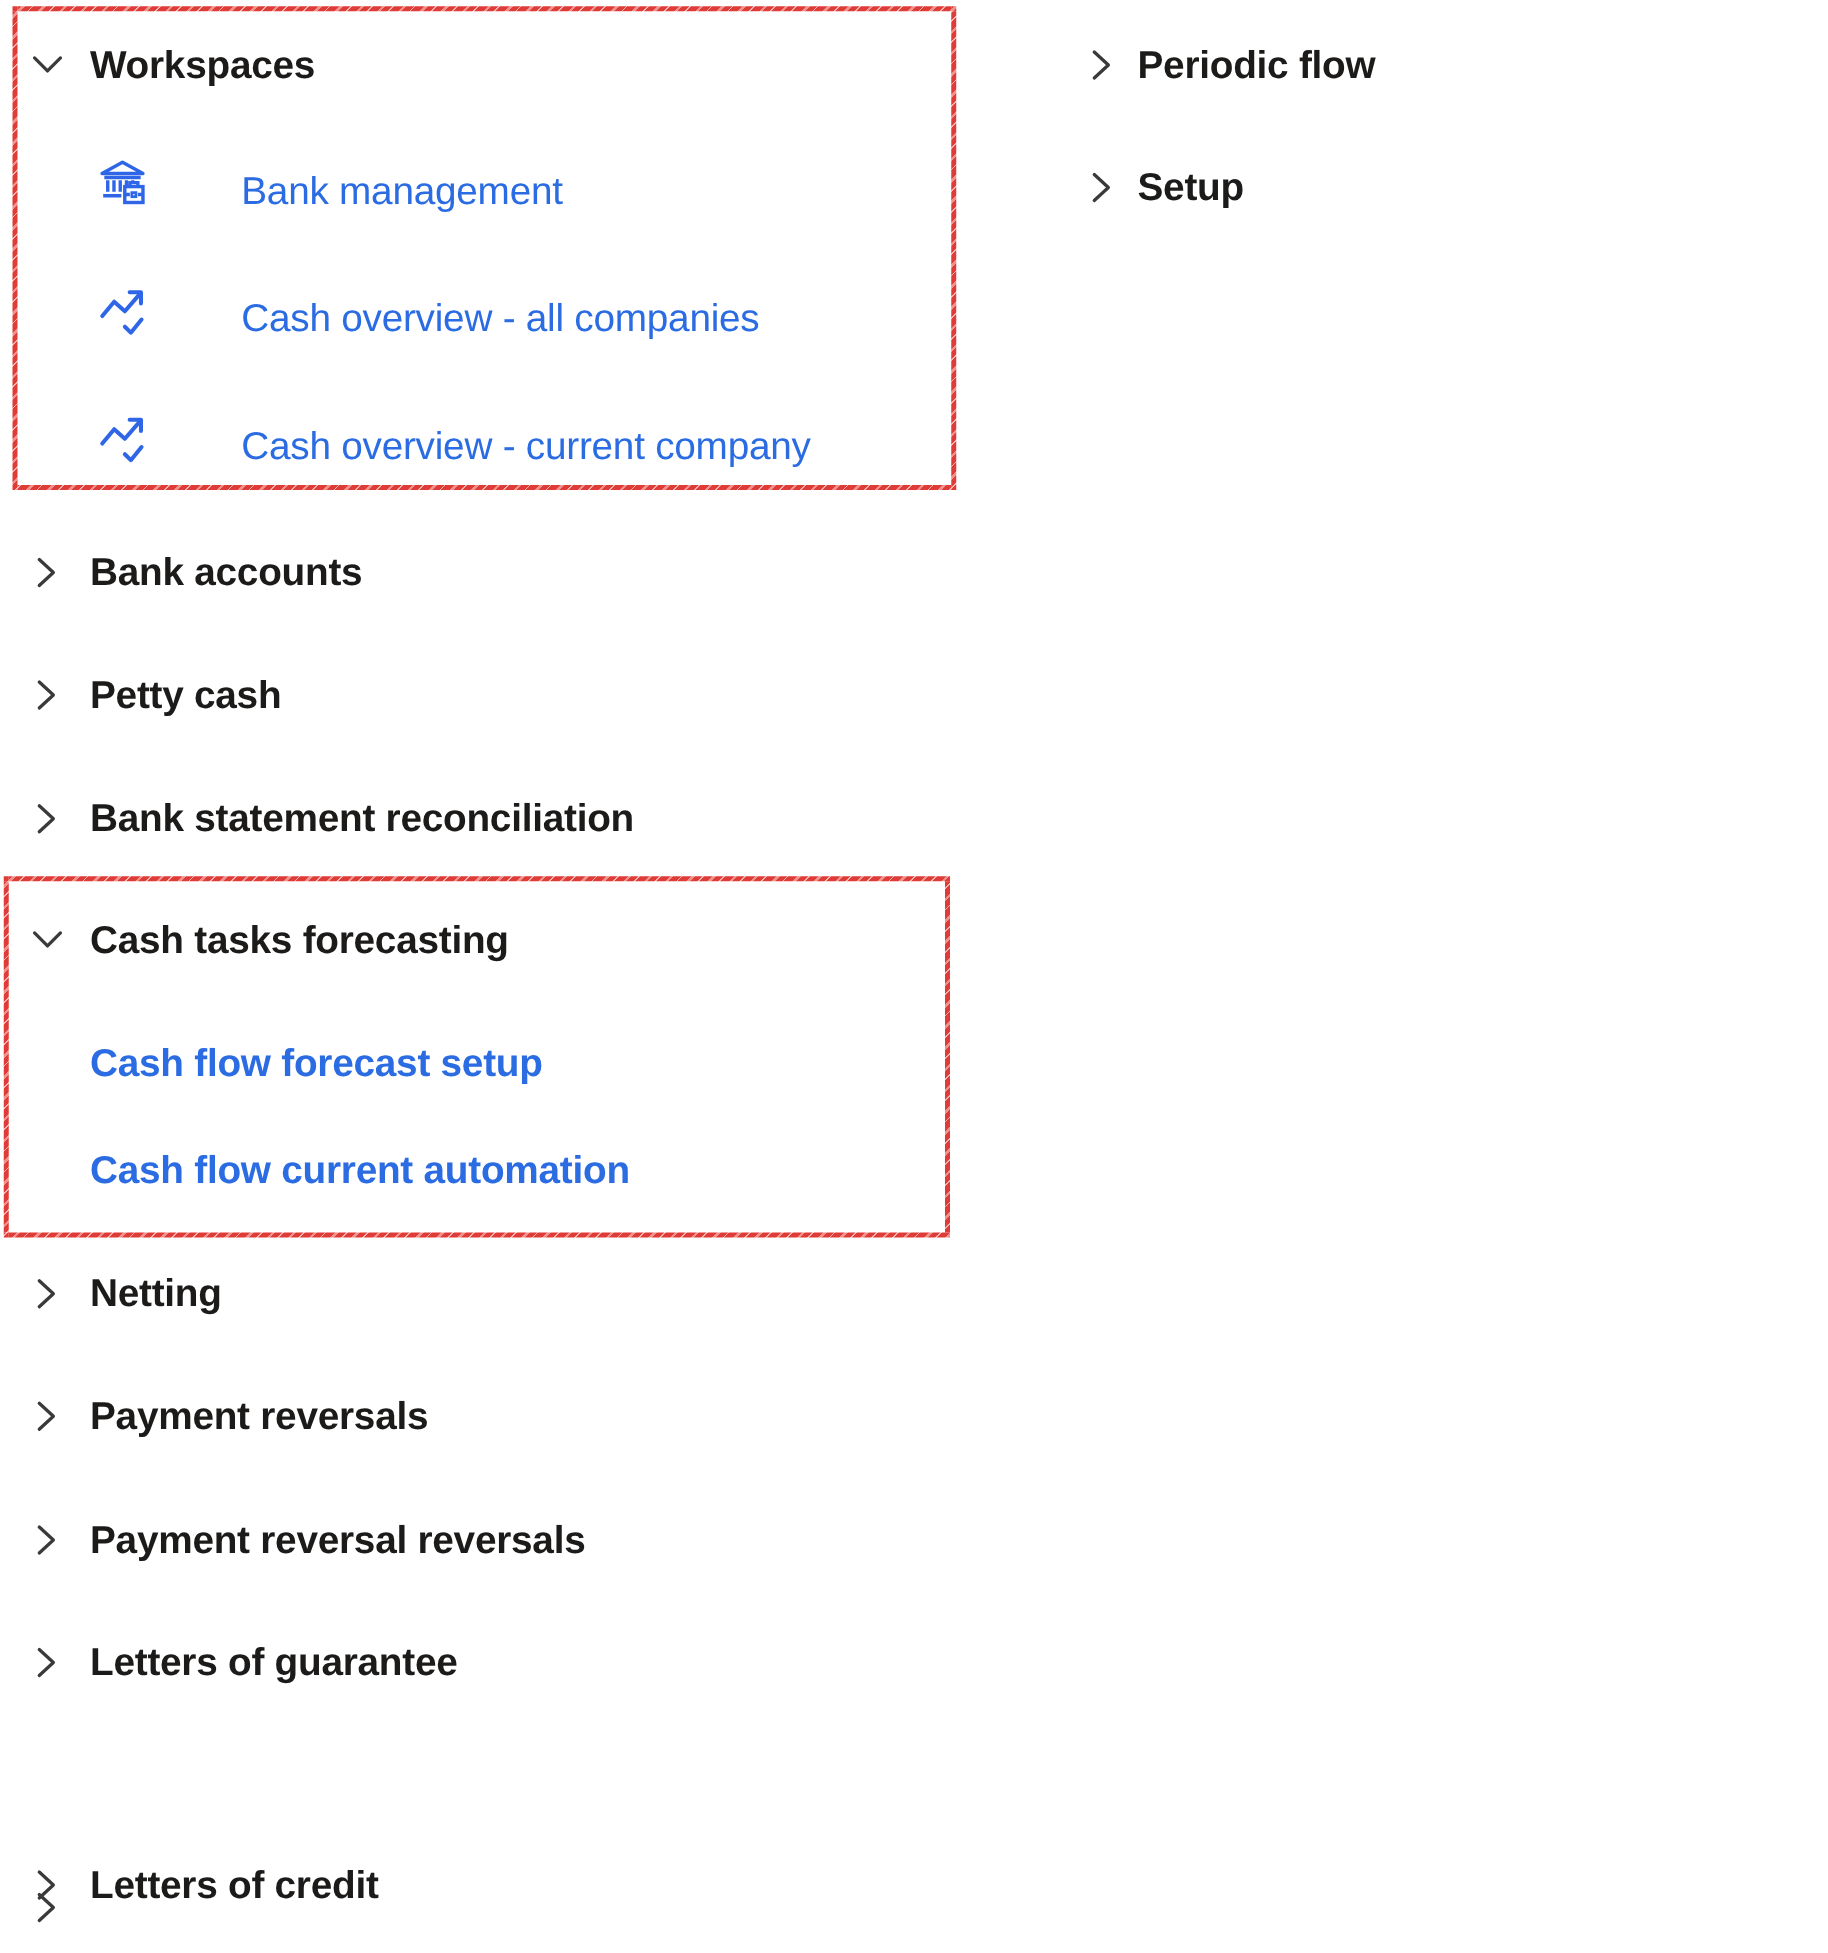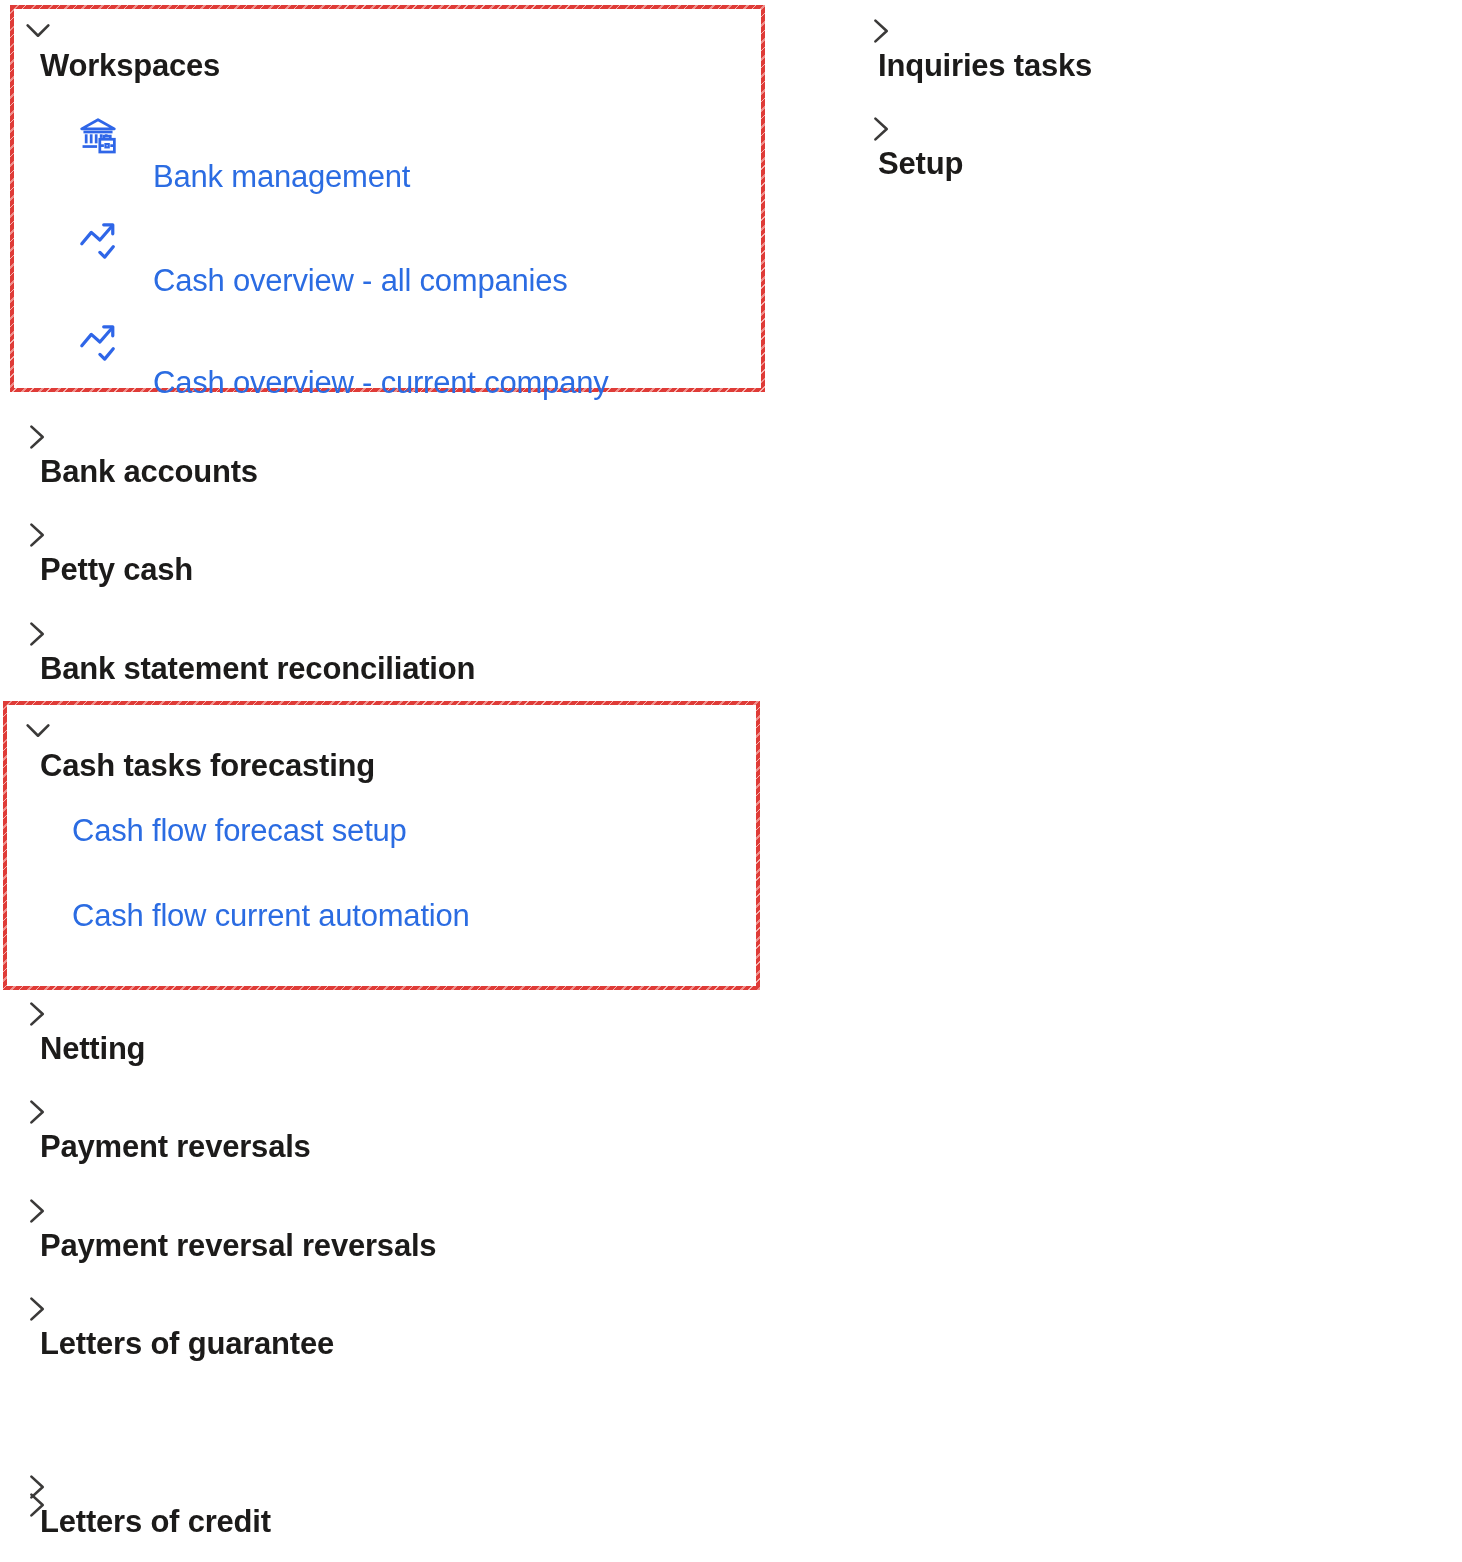--- a/index.html
+++ b/index.html
@@ -6,34 +6,34 @@
   body{
     width:1462px;height:1562px;
     background:#ffffff;
     font-family:"Liberation Sans","DejaVu Sans",sans-serif;
     position:relative;overflow:hidden;
   }
   .canvas{position:absolute;inset:0;}
 
   
   .nav-row{
-    position:absolute;display:flex;align-items:flex-start;
+    position:absolute;display:flex;align-items:flex-end;
     height:56px;left:22px;white-space:nowrap;
-    font-size:31px;letter-spacing:-0.2px;cursor:pointer;flex-direction:column;
+    font-size:31px;letter-spacing:-0.2px;cursor:pointer;
   }
   .chev{
     width:32px;height:36px;flex:0 0 32px;
     display:flex;align-items:center;justify-content:center;
   }
   .hlabel{
     margin-left:18px;font-weight:700;color:#1c1b1a;
   }
   .link{color:#2b6ce2;text-decoration:none;}
   .link .llabel{color:#2b6ce2;}
-  .link.plain{left:72px;}
+  .link.plain{left:72px;font-weight:bold;}
   .link.iconed{left:78px;}
   .subicon{
     width:40px;height:48px;flex:0 0 40px;
     display:flex;align-items:center;justify-content:center;
   }
   .iconed .llabel{margin-left:75px;}
   .rightcol{left:866px;}
   .rightcol .hlabel{margin-left:12px;}
 
   
@@ -218,21 +218,21 @@
         </svg>
     </span>
   </div>
 
   <div class="nav-row header rightcol" style="top:14px">
     <span class="chev">
       <svg width="34" height="34" viewBox="0 0 34 34">
           <use href="#chev-right"></use>
         </svg>
     </span>
-    <span class="hlabel">Inquiries tasks</span>
+    <span class="hlabel">Periodic flow</span>
   </div>
 
   <div class="nav-row header rightcol" style="top:112px">
     <span class="chev">
       <svg width="34" height="34" viewBox="0 0 34 34">
           <use href="#chev-right"></use>
         </svg>
     </span>
     <span class="hlabel">Setup</span>
   </div>

